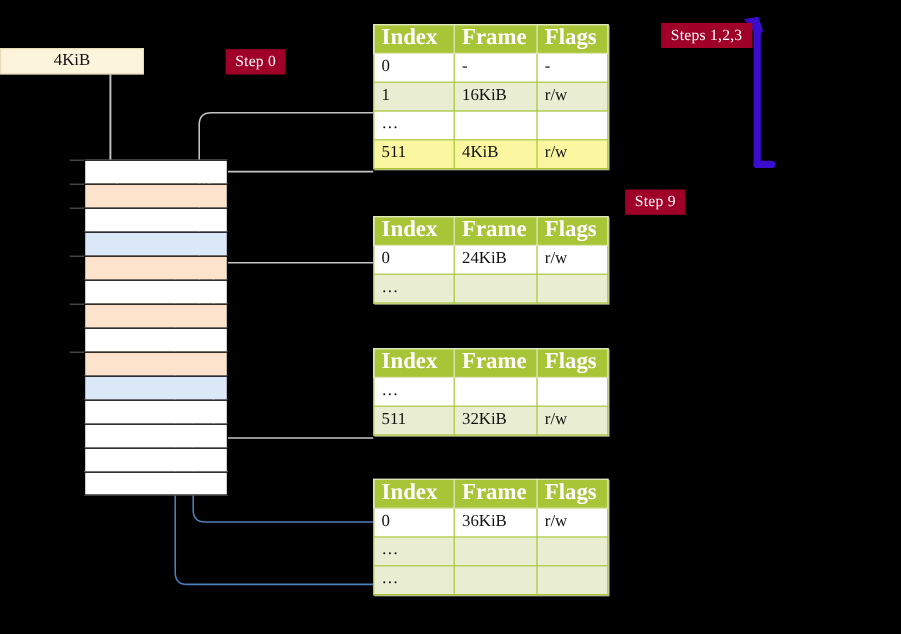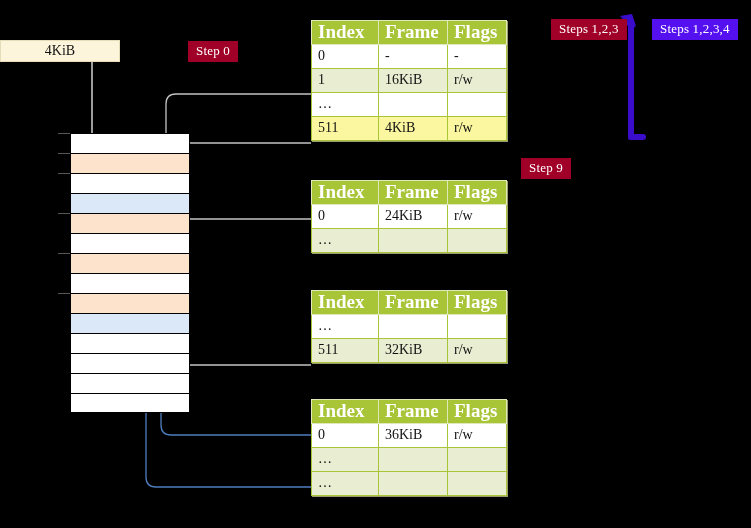--- a/index.html
+++ b/index.html
@@ -183,21 +183,20 @@
       <div class="memrow" style="top: 160px; width: 120px; height: 20px; background: rgb(253, 227, 203);"></div>
       <div class="memrow" style="top: 180px; width: 120px; height: 20px; background: rgb(219, 232, 247);"></div>
       <div class="memrow" style="top: 200px; width: 120px; height: 20px; background: rgb(255, 255, 255);"></div>
       <div class="memrow" style="top: 220px; width: 120px; height: 20px; background: rgb(255, 255, 255);"></div>
       <div class="memrow" style="top: 240px; width: 120px; height: 20px; background: rgb(255, 255, 255);"></div>
       <div class="memrow last" style="top: 260px; width: 120px; height: 20px; background: rgb(255, 255, 255);"></div>
     </div>
 
   <div class="badge badge-red" style="left:188px; top:41px;text-align:right;">Step 0</div>
   <div class="badge badge-red" style="left:511px; top:19px;margin-left:40px;">Steps 1,2,3</div>
-  <div class="badge badge-blue" style="left:652px; top:19px;">Steps 1,2,3,4</div>
   <div class="badge badge-red" style="left:521px; top:158px;">Step 9</div>
 
   <div id="tables-host">
       <table class="ptable" style="left: 311px; top: 20px;">
         <thead>
           <tr>
             <th class="col-index">Index</th>
             <th class="col-frame">Frame</th>
             <th class="col-flags">Flags</th>
           </tr>

